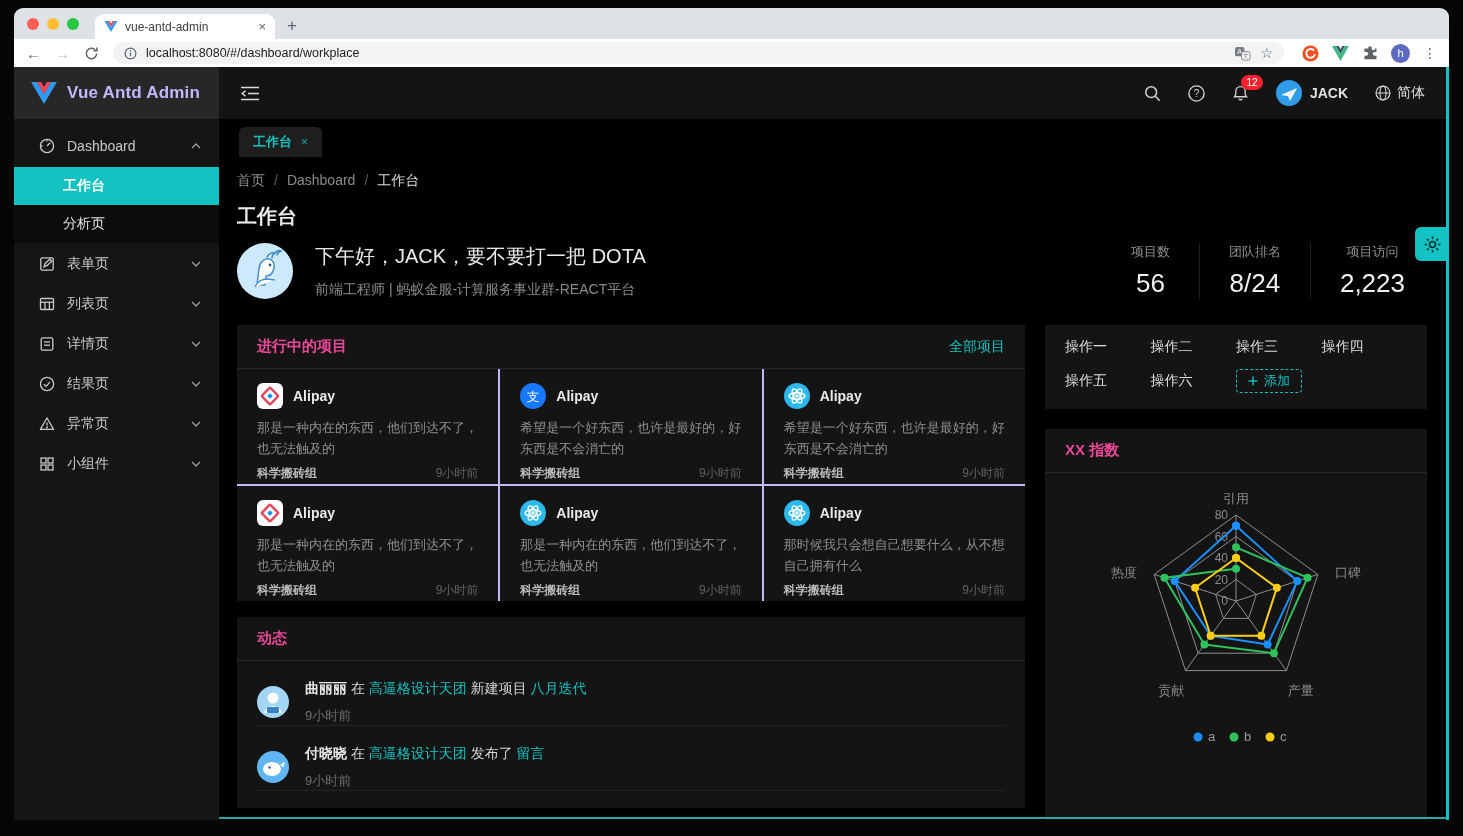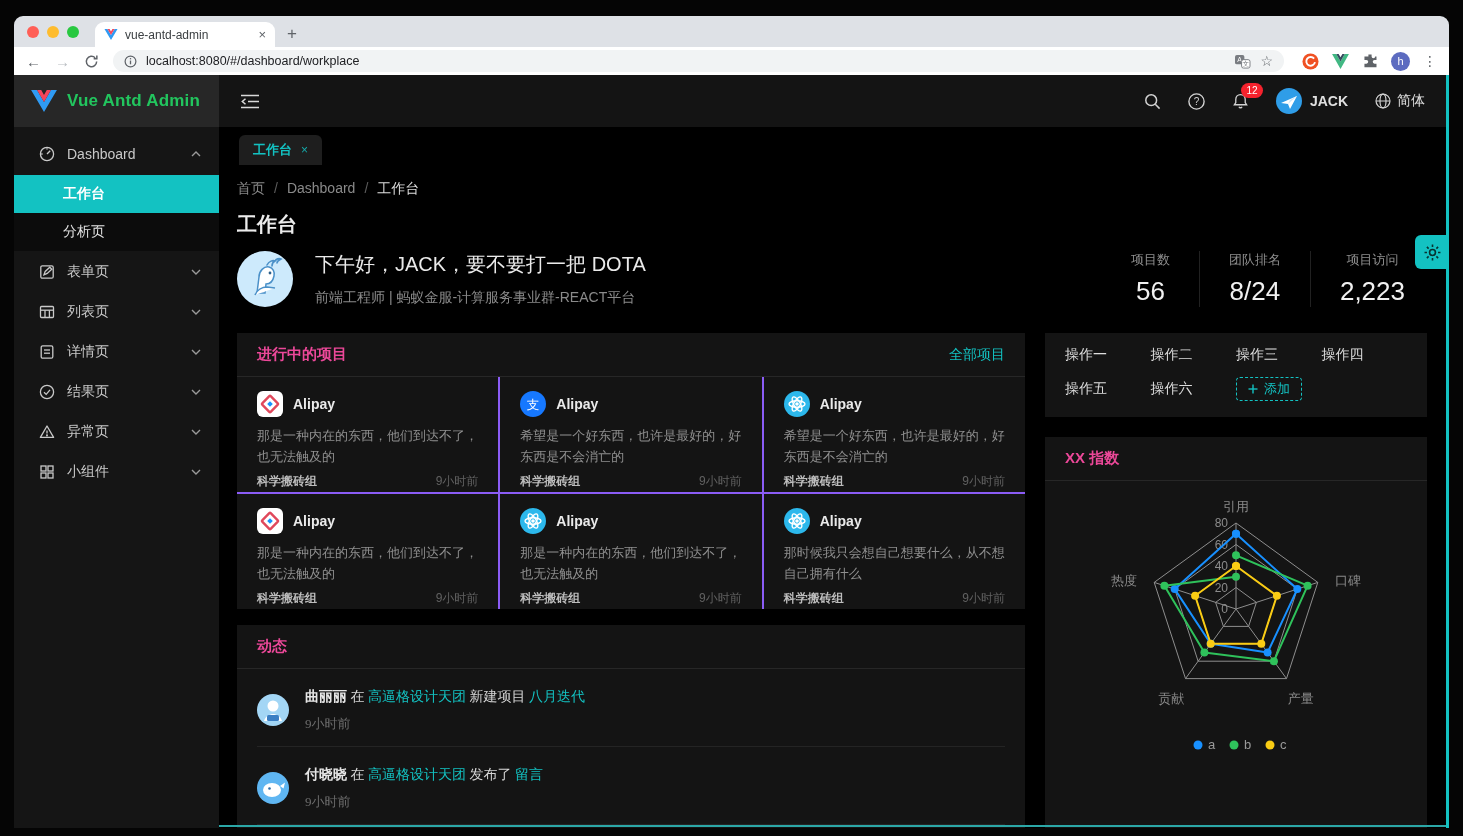--- a/index.html
+++ b/index.html
@@ -1,19 +1,19 @@
 <!DOCTYPE html>
 <html><head>
 <meta charset="utf-8">
 <style>
   * { margin:0; padding:0; box-sizing:border-box; }
   html,body { width:1463px; height:836px; background:#050505; overflow:hidden;
     font-family:"Liberation Sans","DejaVu Sans",sans-serif; }
   .frame { position:relative; width:1463px; height:836px; background:#050505; }
-  .browser { position:absolute; left:14px; top:16px; width:1435px; height:812px;
+  .browser { position:absolute; left:14px; top:8px; width:1435px; height:812px;
     border-radius:9px 9px 0 0; overflow:hidden; background:#000; }
 
   
   .chrome-tabs { height:31px; background:#dee1e6; display:flex; align-items:flex-end; }
   .traffic { display:flex; gap:8px; margin:0 16px 9px 13px; }
   .tl-dot { width:12px; height:12px; border-radius:50%; }
   .chrome-tab { height:25px; width:180px; background:#fff; border-radius:9px 9px 0 0;
     display:flex; align-items:center; padding:0 9px; gap:7px; }
   .chrome-tab .t-title { flex:1; font-size:12px; color:#3c4043; white-space:nowrap; overflow:hidden; }
   .chrome-tab .t-close { font-size:13px; color:#5f6368; }
@@ -29,21 +29,21 @@
   .profile-dot { width:19px; height:19px; border-radius:50%; background:#5c6bc0; color:#fff;
     font-size:11px; display:flex; align-items:center; justify-content:center; }
   .dots3 { color:#5f6368; font-size:14px; letter-spacing:0; }
 
   
   .app { position:absolute; top:59px; left:0; right:0; bottom:0; background:#000; }
   .app-right-strip { position:absolute; top:0; bottom:0; right:0; width:3px; background:#13c2c2; z-index:20; }
 
   .app-header { height:52px; display:flex; align-items:center; background:#141414; }
   .logo-area { width:205px; height:52px; background:#272727; display:flex; align-items:center; padding-left:16px; gap:9px; }
-  .logo-title { font-size:17px; font-weight:700; color:#22c55e; letter-spacing:.2px; }
+  .logo-title { font-size:17px; font-weight:700; color:#c4b5fd; letter-spacing:.2px; }
   .fold-btn { margin-left:22px; display:flex; }
   .header-right { margin-left:auto; display:flex; align-items:center; gap:27px; padding-right:24px; }
   .hicon { display:flex; align-items:center; }
   .bell-wrap { position:relative; }
   .badge { position:absolute; top:-9px; left:9px; background:#f5222d; color:#fff; font-size:10px;
     border-radius:8px; padding:1.5px 5.5px; line-height:1.2; }
   .huser { display:flex; align-items:center; gap:8px; color:#e0e0e0; font-size:14px; font-weight:600; }
   .hlang { display:flex; align-items:center; gap:6px; color:#e0e0e0; font-size:14px; }
 
   .sidebar { position:absolute; top:52px; left:0; width:205px; bottom:0; background:#151515; padding-top:6px; overflow:hidden; }
@@ -82,32 +82,32 @@
 
   .cols { margin-top:26px; display:flex; gap:20px; align-items:flex-start; }
   .col-left { width:788px; }
   .col-right { flex:1; }
   .panel { background:#141414; }
   .panel-header { height:44px; display:flex; align-items:center; justify-content:space-between;
     padding:0 20px; border-bottom:1px solid #272727; }
   .panel-title { font-size:15px; font-weight:700; color:#ec4899; }
   .link-teal { color:#13c2c2; font-size:14px; text-decoration:none; }
 
-  .cards-grid { display:grid; grid-template-columns:repeat(3,1fr); gap:2px; background:#8b5cf6; }
+  .cards-grid { display:grid; grid-template-columns:repeat(3,1fr); gap:2px; background:#c4b5fd; }
   .proj-card { background:#141414; padding:14px 20px 11px; height:115px; }
   .proj-head { display:flex; align-items:center; gap:10px; }
   .proj-title { font-size:14px; font-weight:700; color:#eaeaea; }
   .proj-desc { margin-top:9px; font-size:13px; color:#8f8f8f; line-height:1.6; height:42px; overflow:hidden; }
   .proj-foot { margin-top:5px; display:flex; justify-content:space-between; align-items:center; font-size:12px; }
   .proj-group { color:#bdbdbd; font-weight:700; }
   .proj-time { color:#616161; }
 
   .activity-panel { margin-top:16px; }
   .act-list { padding:0 20px; }
-  .act-item { display:flex; gap:16px; padding:17px 0 13px; border-bottom:1px solid #242424;font-family:Liberation Serif, serif; }
+  .act-item { display:flex; gap:16px; padding:17px 0 0; border-bottom:1px solid #242424; }
   .act-item:last-child { border-bottom:none; }
   .act-body { font-size:14px; color:#d6d6d6; padding-top:2px; }
   .seg-link { color:#13c2c2; }
   .seg-name { color:#e6e6e6; font-weight:700; }
   .act-time { margin-top:9px; font-size:13px; color:#6d6d6d; }
 
   .quick-body { padding:13px 20px 16px; display:grid; grid-template-columns:repeat(4,1fr); row-gap:13px; align-items:center; }
   .quick-link { font-size:14px; color:#dedede; text-decoration:none; }
   .add-btn { display:inline-flex; align-items:center; gap:6px; border:1px dashed #13c2c2; color:#13c2c2;
     border-radius:4px; height:24px; padding:0 11px; font-size:13px; width:fit-content; background:transparent; }

